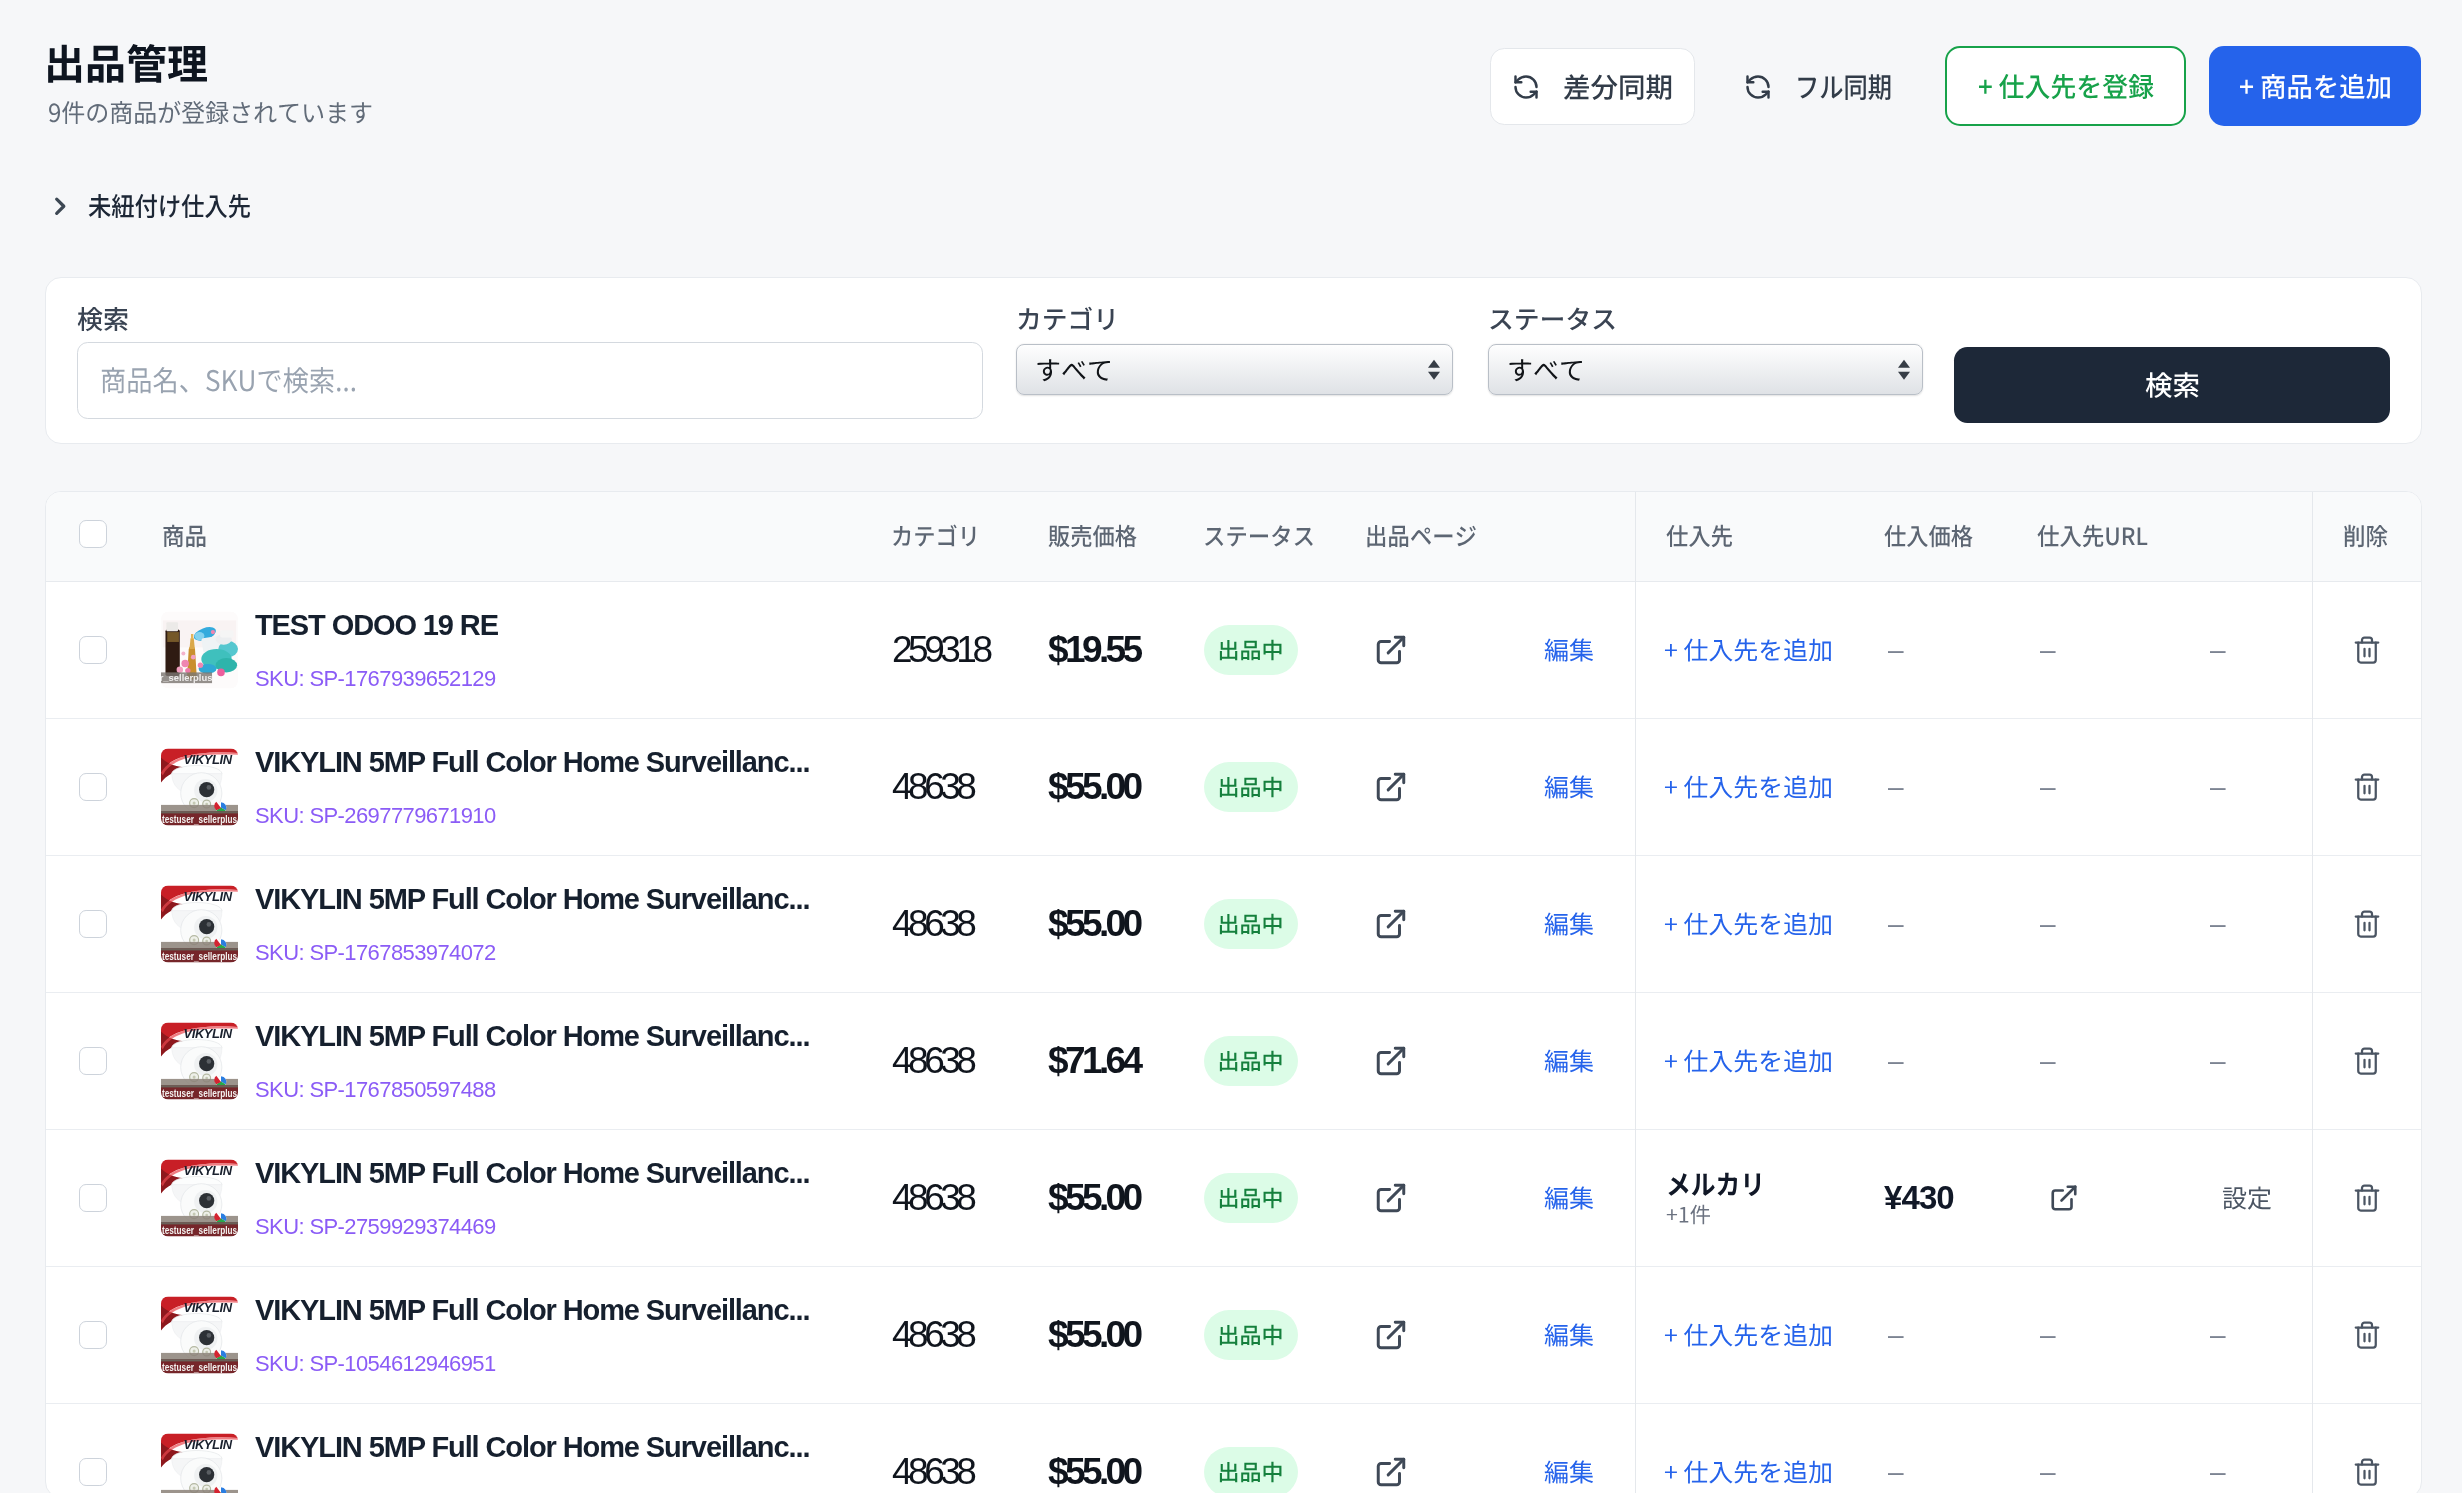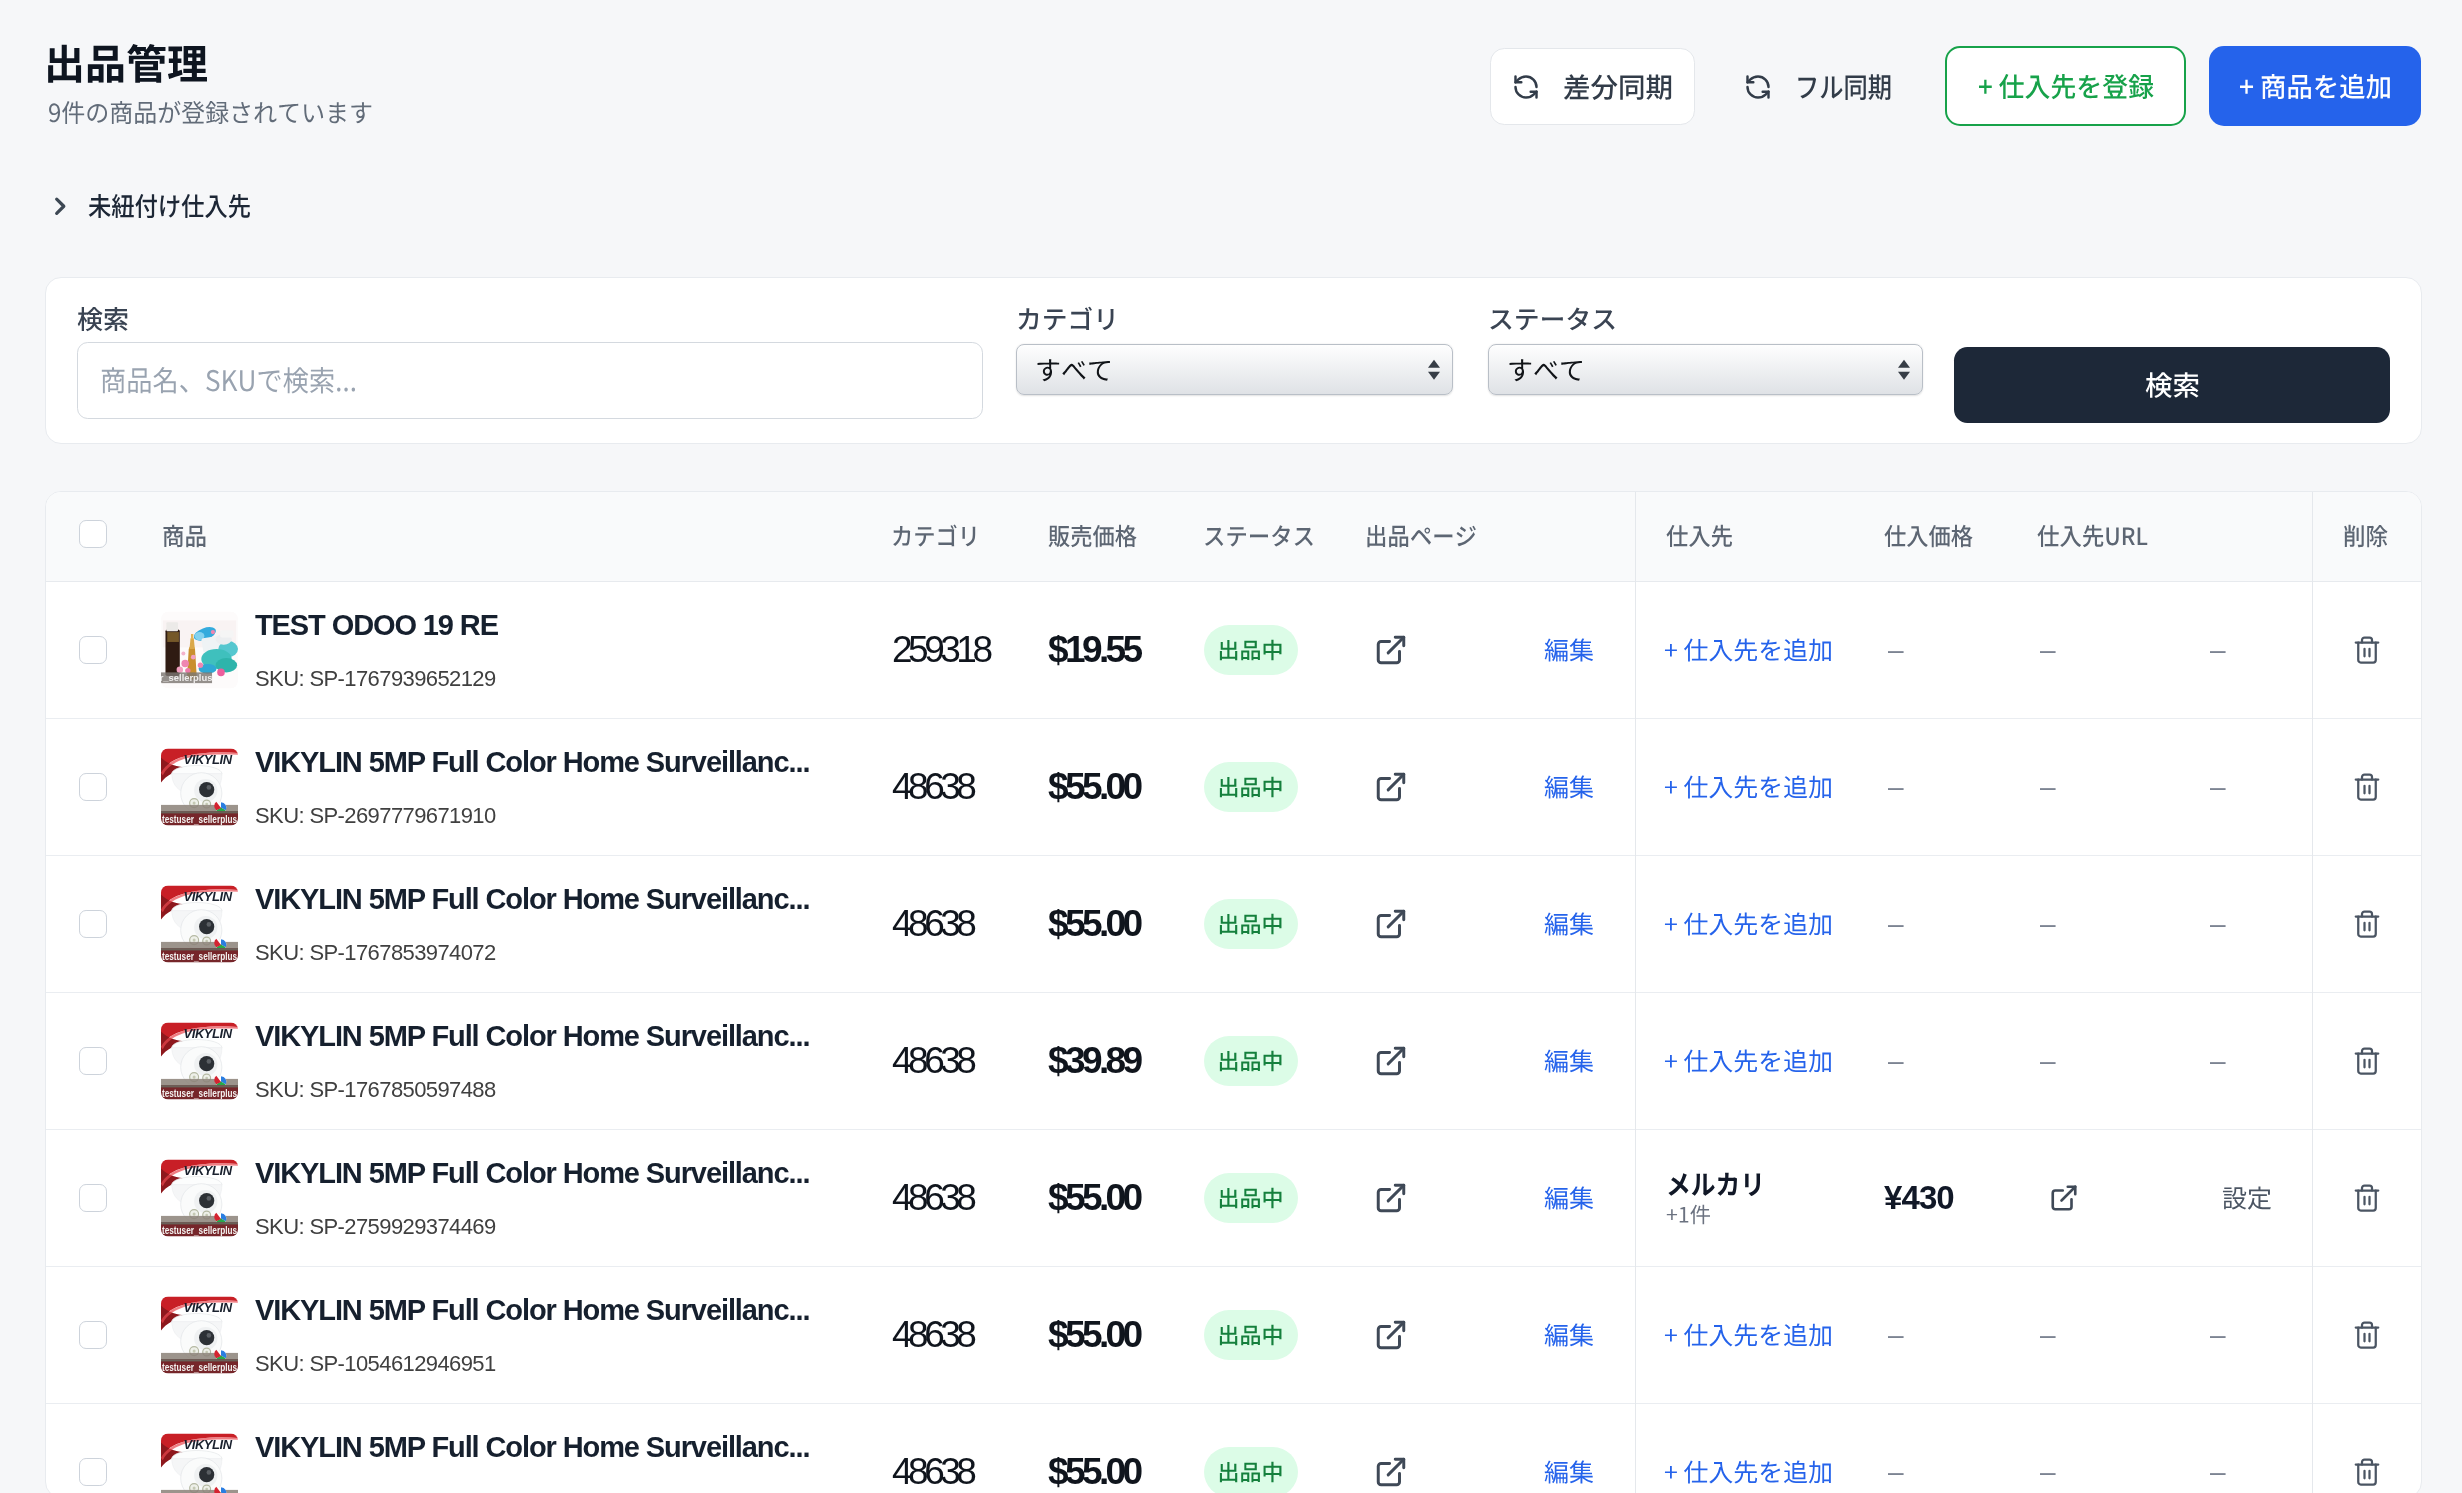--- a/index.html
+++ b/index.html
@@ -9,21 +9,21 @@
 .card { position:absolute; left:45px; width:2377px; background:#fff;
   border:0.9px solid #e8ebef; border-radius:16px; }
 .cb { width:28px; height:28px; border:1.8px solid #cdd3db; border-radius:7.1px; background:#fff; }
 .row { position:relative; height:137px; border-bottom:0.9px solid #eaedf1; }
 .cell { position:absolute; top:50%; transform:translateY(-50%); }
 .rcb { position:absolute; left:33px; top:50%; transform:translateY(-50%); }
 .thumb { position:absolute; left:115px; top:50%; transform:translateY(-50%);
   width:77px; height:77px; border-radius:7.1px; overflow:hidden; }
 .pinfo { position:absolute; left:209px; top:50%; transform:translateY(-50%); }
 .ttl { font-size:29px; font-weight:700; color:#16202e; letter-spacing:-1.1px; }
-.sku { font-size:22px; color:#404040; margin-top:24px; letter-spacing:-0.6px; }
+.sku { font-size:22px; color:#8b5cf6; margin-top:24px; letter-spacing:-0.6px; }
 .catv { left:846px; font-size:37px; color:#10151d; letter-spacing:-4.5px; }
 .pricev { left:1002px; font-size:37px; font-weight:700; color:#10151d; letter-spacing:-3.6px; }
 .badge { position:absolute; left:1158px; top:50%; transform:translateY(-50%);
   background:#dcfce7; border-radius:25px; height:50px; padding:0 13.4px;
   display:flex; align-items:center; }
 .dash { font-size:28px; color:#7c8492; }
 .yen { left:1838px; font-size:33px; font-weight:700; color:#111827; letter-spacing:-0.9px; }
 .mblock { left:1620px; }
 .selwrap { position:absolute; height:51px; border:0.9px solid #b9bfc7; border-radius:8px;
   background:linear-gradient(#fefefe, #dfe2e6); box-shadow:0 0.9px 1.8px rgba(0,0,0,0.12);
@@ -424,21 +424,21 @@
 <rect x="0" y="70" width="86" height="16" fill="#76262a"></rect>
 <rect x="0" y="70" width="86" height="2.5" fill="#696057"></rect>
 <text x="43" y="83" font-family="Liberation Sans,sans-serif" font-size="12" font-weight="bold" fill="#f4f2f0" text-anchor="middle" textLength="84" lengthAdjust="spacingAndGlyphs">testuser_sellerplus</text>
 </svg>
       </div>
       <div class="pinfo">
         <div class="ttl">VIKYLIN 5MP Full Color Home Surveillanc...</div>
         <div class="sku">SKU: SP-1767850597488</div>
       </div>
       <div class="cell catv">48638</div>
-      <div class="cell pricev">$39.89</div>
+      <div class="cell pricev">$71.64</div>
       <div class="badge">
         <svg width="67" height="22" viewBox="0 -880 3000 1000" fill="#15803d">
           <use href="#t_badge"></use>
         </svg>
       </div>
       <div class="cell" style="left:1328px">
         <svg width="34" height="34" viewBox="0 0 24 24" fill="none" stroke="#3f4957" stroke-width="2.1" stroke-linecap="round" stroke-linejoin="round">
           <path d="M15 3h6v6"></path>
           <path d="M10 14 21 3"></path>
           <path d="M18 13v6a2 2 0 0 1-2 2H5a2 2 0 0 1-2-2V8a2 2 0 0 1 2-2h6"></path>

